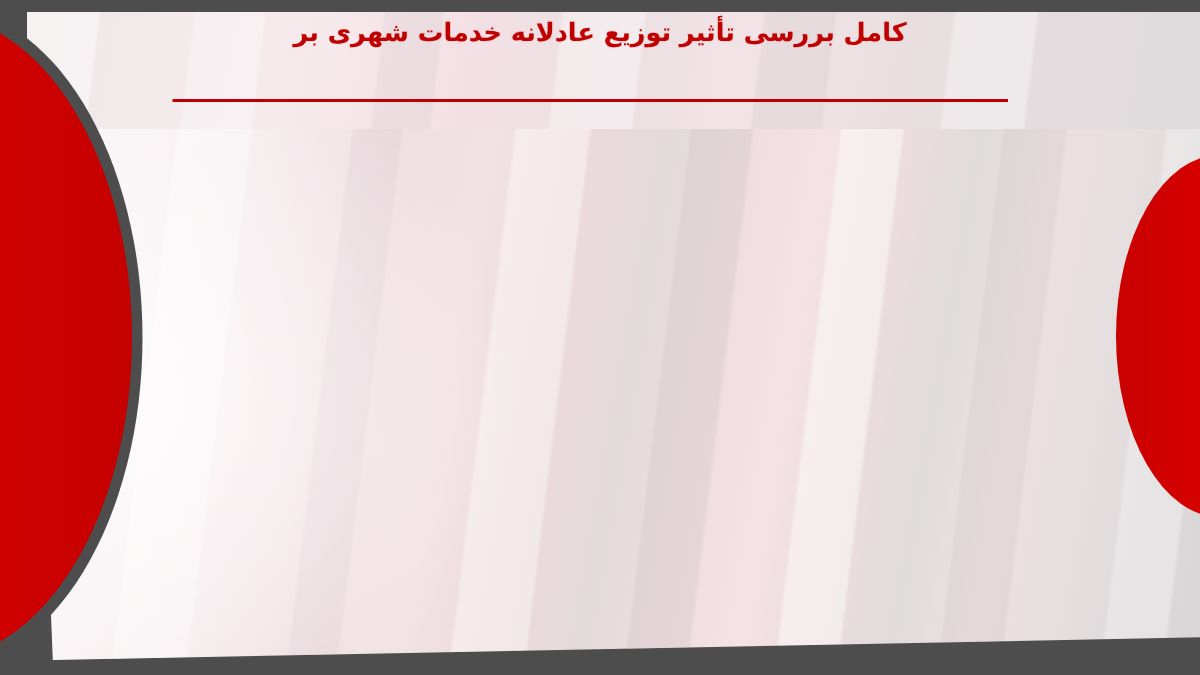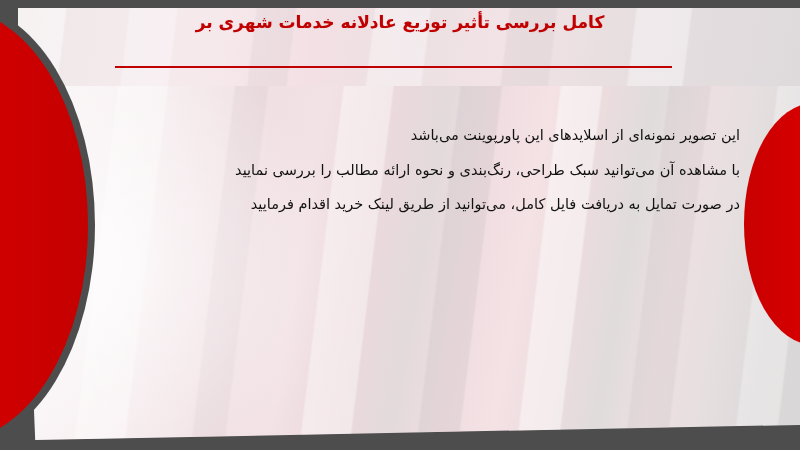--- a/index.html
+++ b/index.html
@@ -199,19 +199,14 @@
   <div class="title-text">
     <span class="title-line">کامل بررسی تأثیر توزیع عادلانه خدمات شهری بر</span>
   </div>
 
   <div class="title-rule"></div>
 
   <div class="left-ellipse-border"></div>
   <div class="left-ellipse"></div>
   <div class="right-ellipse"></div>
 
-  <div class="body-text">
-    <span class="body-line">این تصویر نمونه‌ای از اسلایدهای این پاورپوینت می‌باشد</span>
-    <span class="body-line">با مشاهده آن می‌توانید سبک طراحی، رنگ‌بندی و نحوه ارائه مطالب را بررسی نمایید</span>
-    <span class="body-line">در صورت تمایل به دریافت فایل کامل، می‌توانید از طریق لینک خرید اقدام فرمایید</span>
-  </div>
 
 </div>
 
 </body></html>

